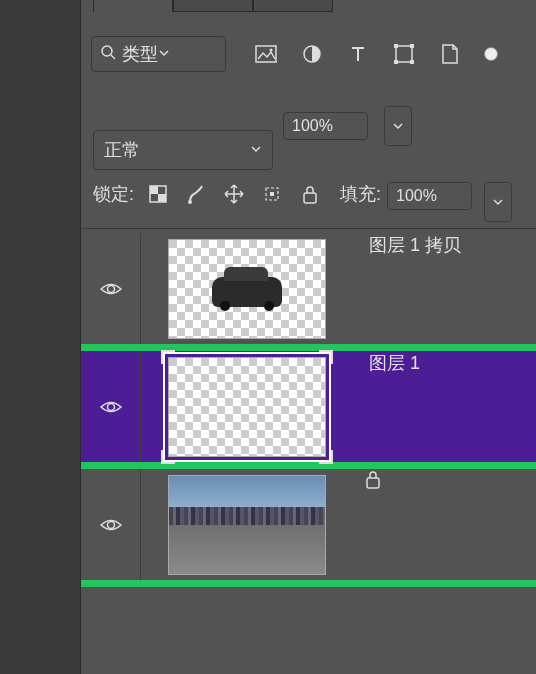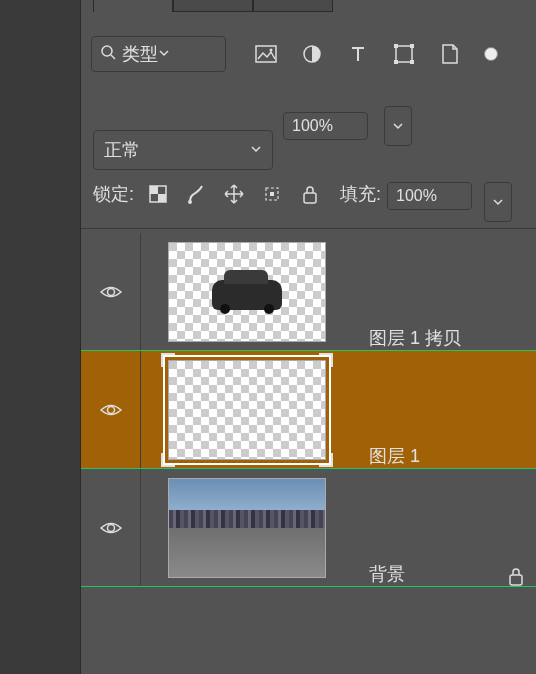--- a/index.html
+++ b/index.html
@@ -100,26 +100,26 @@
     display: flex;
     align-items: flex-start;
     padding: 6px 12px;
     gap: 6px;
   }
   .lock-icons { display: flex; gap: 14px; align-items: center; margin-left: 6px; margin-right: 12px; }
   .separator { height: 1px; background: #3a3a3a; }
   .layers-area { margin-top: 4px; }
   .layer-row {
     display: flex;
-    align-items: flex-end;
+    align-items: flex-start;
     height: 118px;
-    border-bottom: 1px solid #22c55e;
+    border-bottom: 7px solid #22c55e;
     gap: 16px;
   }
-  .layer-row.selected { background: #a16207; }
+  .layer-row.selected { background: #4c1d95; }
   .eye-col {
     width: 60px;
     display: flex;
     align-items: center;
     justify-content: center;
     height: 100%;
     border-right: 1px solid #3e3e3e;
   }
   .thumb-col {
     width: 180px;
@@ -371,21 +371,20 @@
     <div class="layer-row">
       <div class="eye-col">
         <svg class="eye-svg" viewBox="0 0 24 24">
             <path d="M2 12 Q12 3 22 12 Q12 21 2 12 Z" stroke="#ddd" stroke-width="1.5" fill="none"></path>
             <circle cx="12" cy="12" r="3.5" stroke="#ddd" stroke-width="1.5" fill="none"></circle>
           </svg>
       </div>
       <div class="thumb-col">
         <div class="thumb bg-thumb"></div>
       </div>
-      <span class="layer-name">背景</span>
       <div class="lock-icon-col">
         <svg width="18" height="20" viewBox="0 0 18 20">
             <rect x="3" y="9" width="12" height="10" rx="2" stroke="#ddd" stroke-width="1.5" fill="none"></rect>
             <path d="M6 9 V6 A3 3 0 0 1 12 6 V9" stroke="#ddd" stroke-width="1.5" fill="none"></path>
           </svg>
       </div>
     </div>
 
   </div>
 </div>

